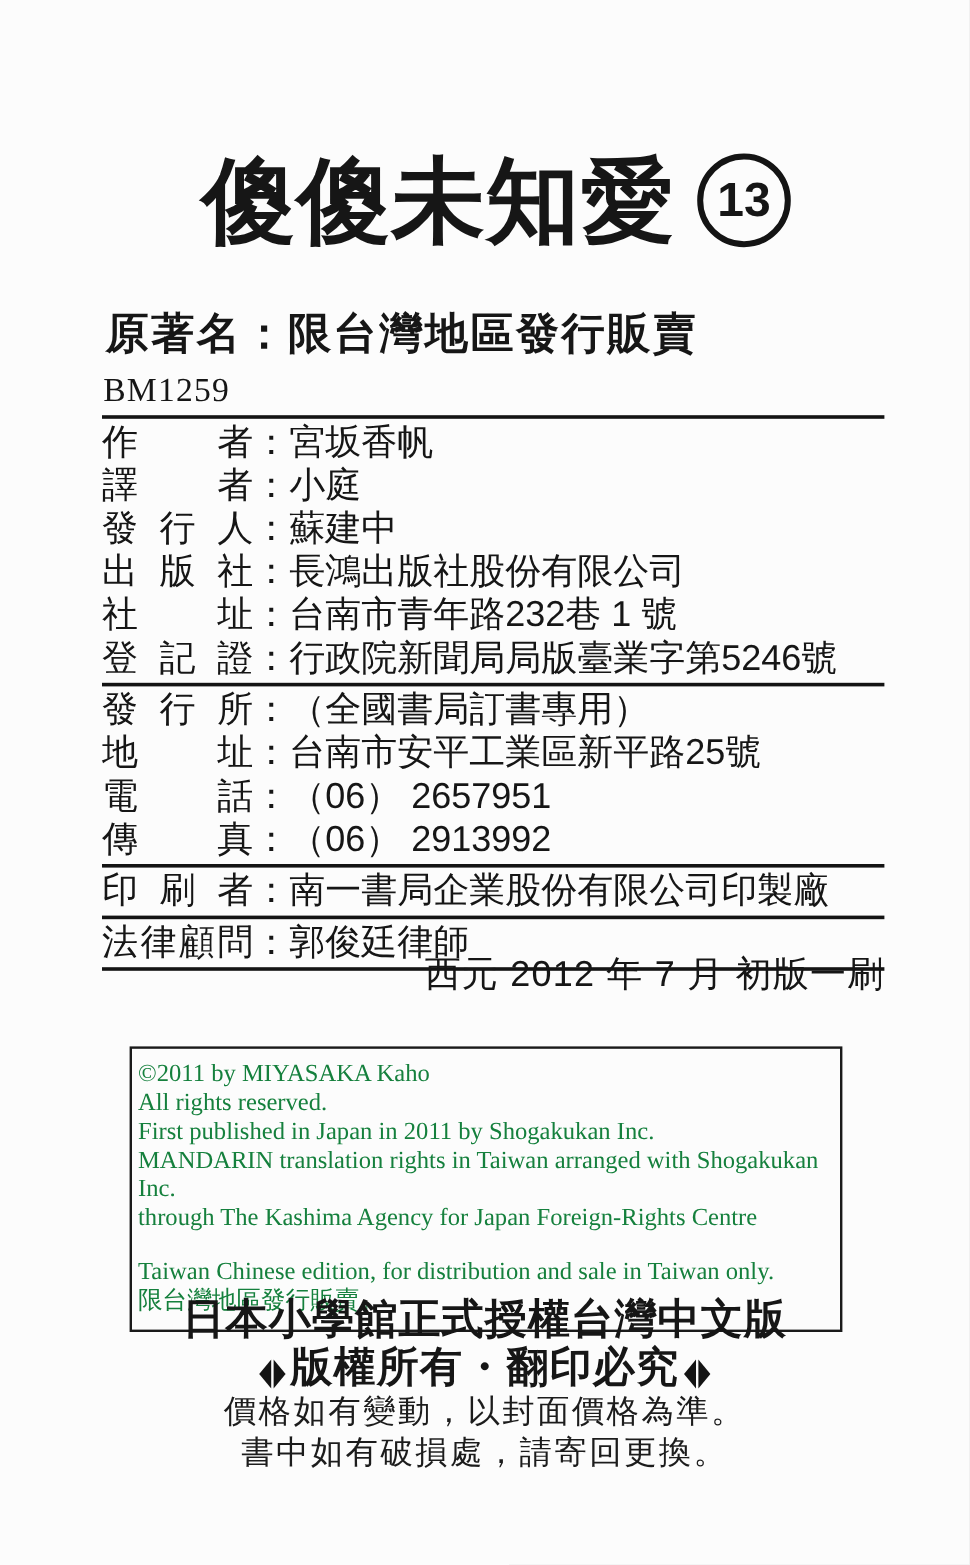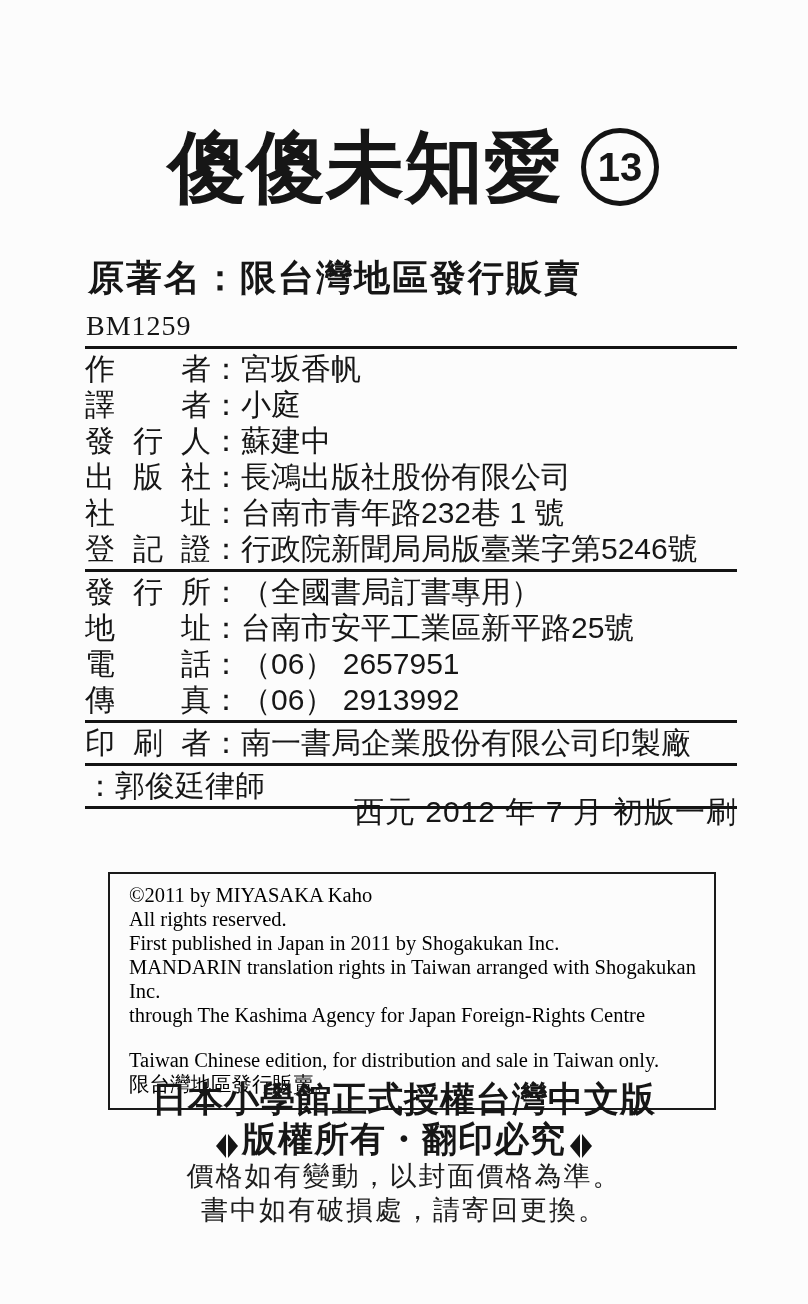--- a/index.html
+++ b/index.html
@@ -52,24 +52,24 @@
   .tcolon{display:inline-block;}
   .tvalue{display:inline-block;}
   .edition-date{
     position:absolute;left:85px;top:792px;width:652px;
     text-align:right;font-size:30px;letter-spacing:1px;
   }
   
   .copyright-box{
     position:absolute;left:108px;top:872px;width:572px;
     border:2px solid #1a1a1a;
-    padding:9px 13px 12px 19px;
+    padding:9px 13px 12px 5px;
     font-family:"Liberation Serif","DejaVu Serif",serif;
     font-size:20.5px;line-height:24px;
-    color:#000000;
+    color:#15803d;
   }
   .copyright-box .gap{margin-top:21px;}
   
   .footer-line{position:absolute;left:0;width:808px;text-align:center;}
   .license-line{top:1076px;font-size:35px;font-weight:700;letter-spacing:1px;}
   .rights-line{
     top:1116px;font-size:35px;font-weight:700;letter-spacing:1px;
     display:flex;align-items:center;justify-content:center;gap:2px;
   }
   .diamond{width:26px;height:26px;display:inline-block;}
@@ -159,20 +159,21 @@
     <div class="tsection">
       <div class="trow">
         <span class="tlabel">印刷者</span>
           <span class="tcolon">：</span>
           <span class="tvalue">南一書局企業股份有限公司印製廠</span>
       </div>
     </div>
 
     <div class="tsection">
       <div class="trow">
+        <span class="tlabel">法律顧問</span>
           <span class="tcolon">：</span>
           <span class="tvalue">郭俊廷律師</span>
       </div>
     </div>
 
   </div>
 
   <div class="edition-date">西元 2012 年 7 月  初版一刷</div>
 
   <div class="copyright-box">

